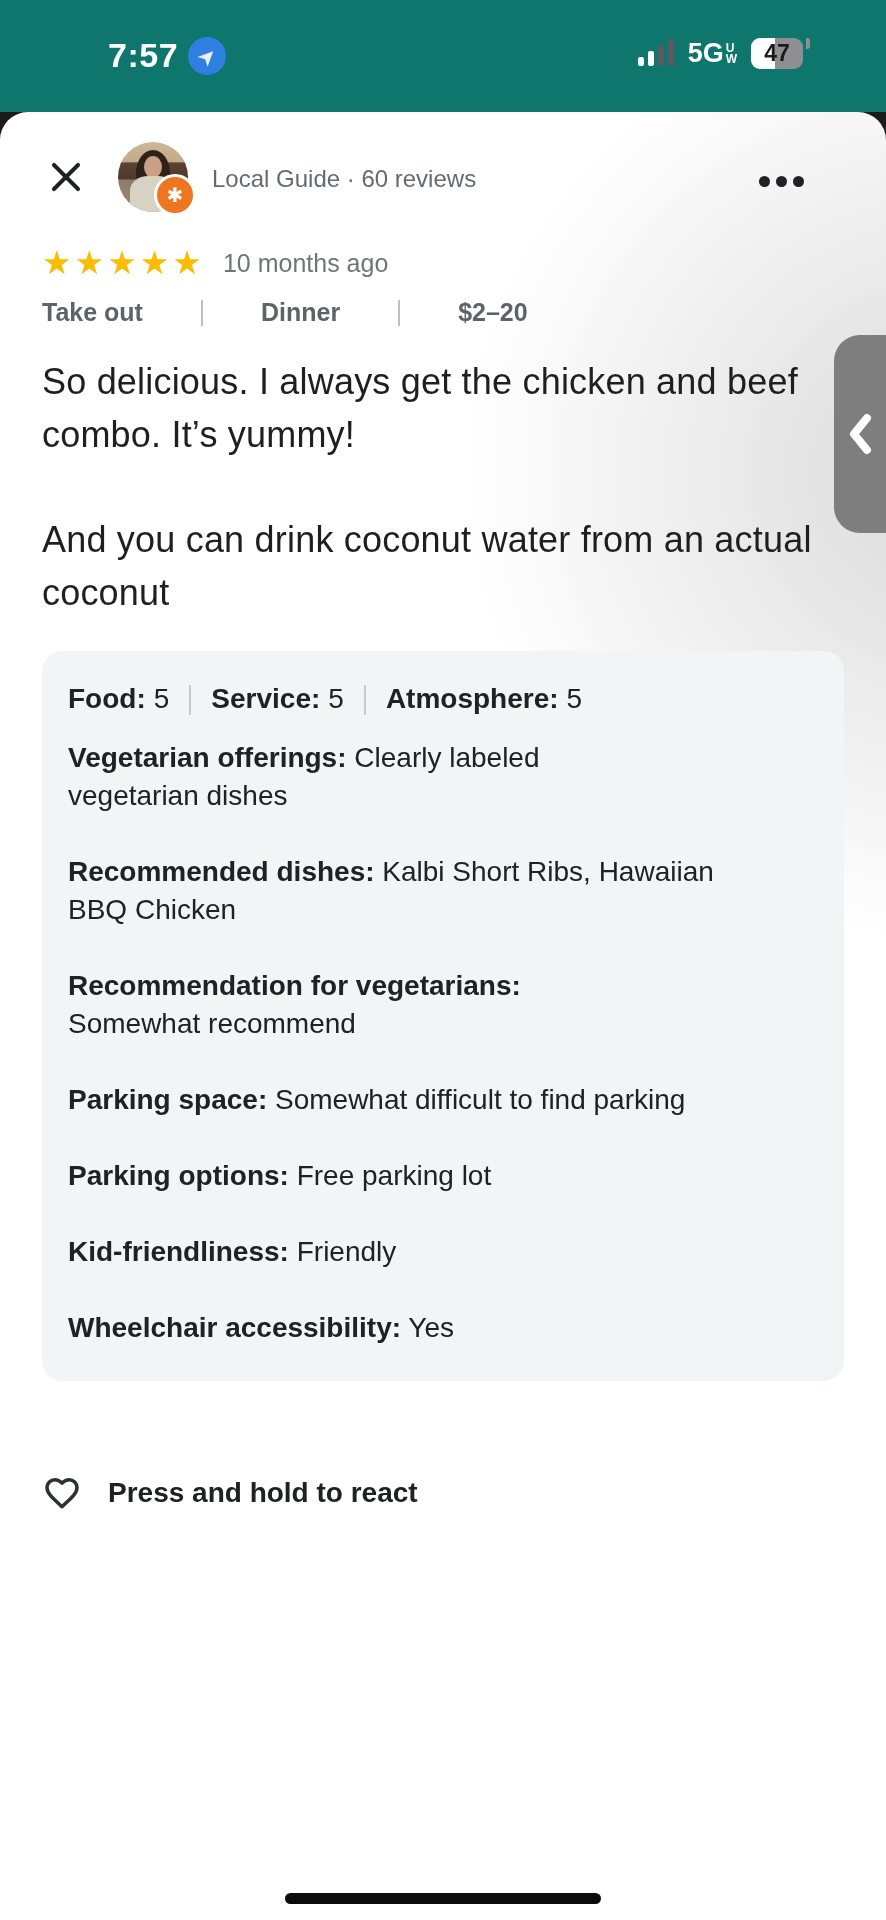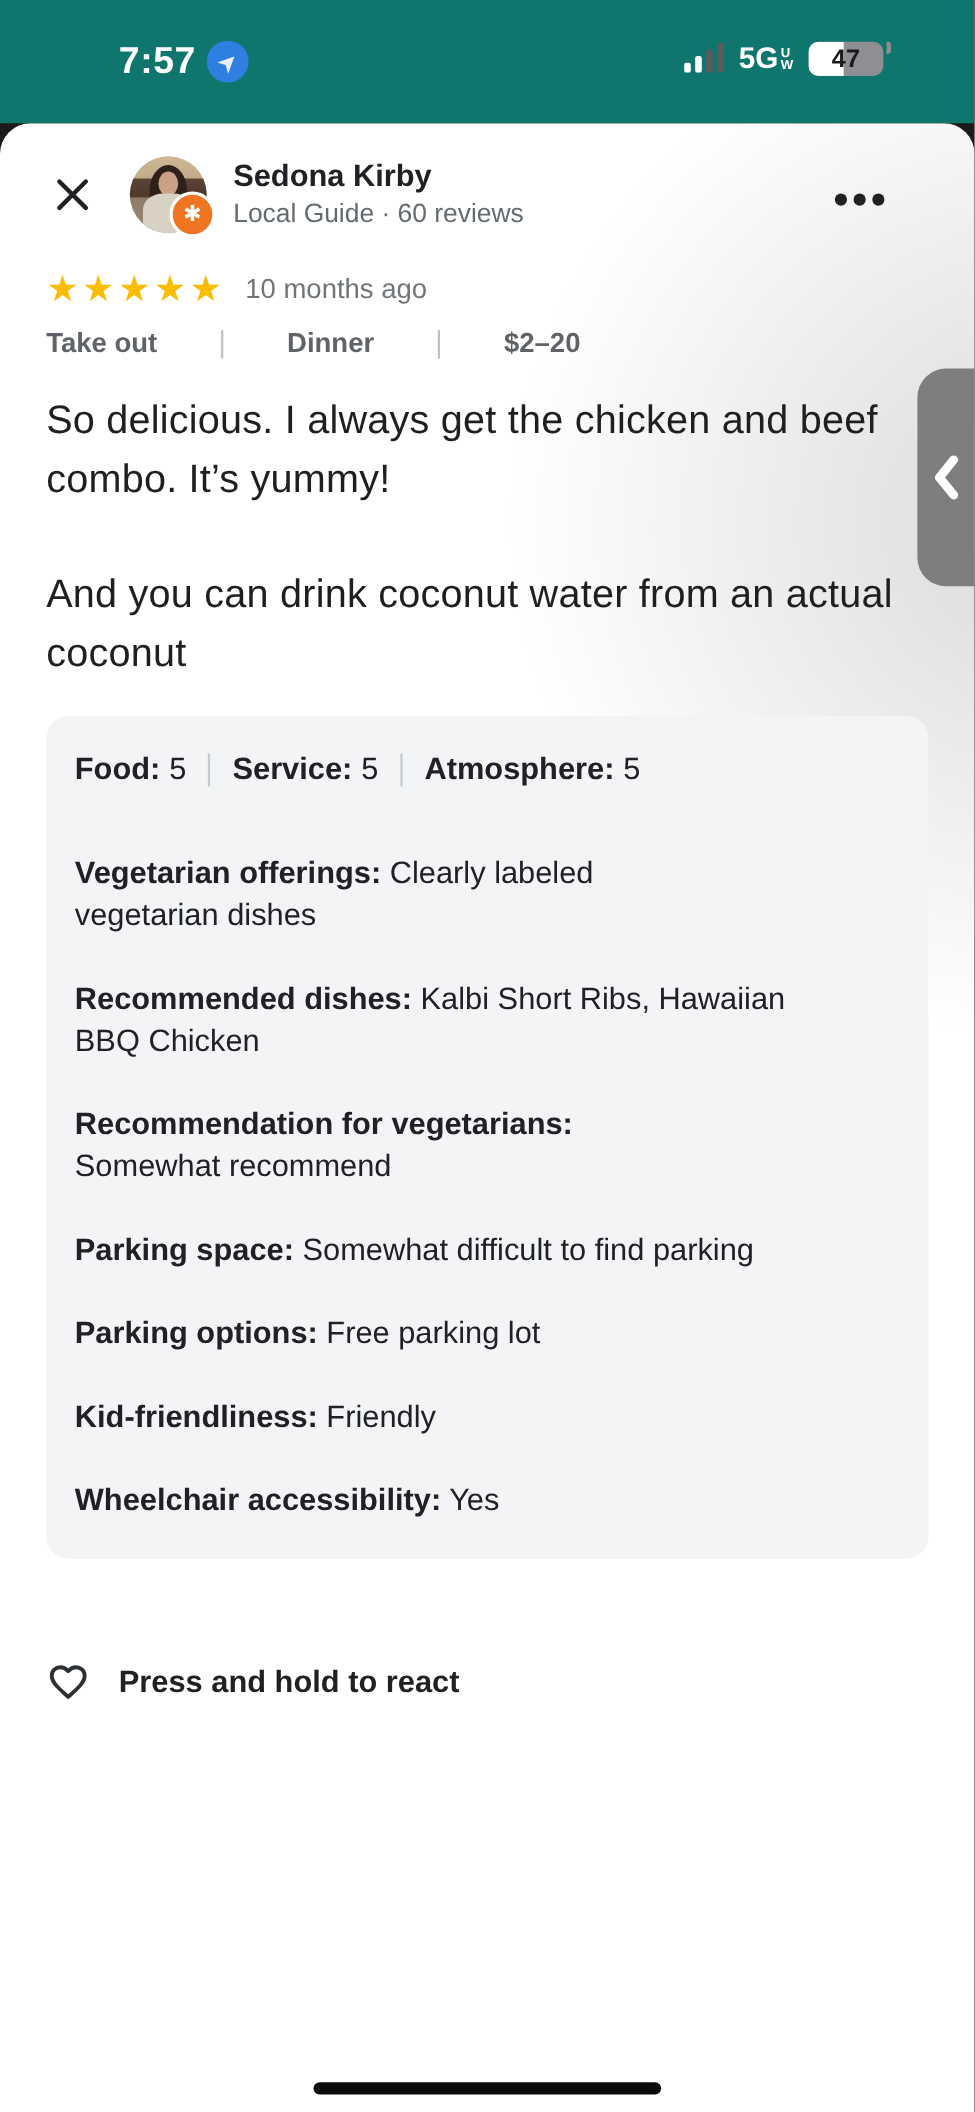--- a/index.html
+++ b/index.html
@@ -22,21 +22,21 @@
   .sig{display:flex;align-items:flex-end;gap:4px;height:28px;}
   .sig i{display:block;width:6px;border-radius:2px;background:#5b5b5f;}
   .sig i.on{background:#ffffff;}
   .sig i:nth-child(1){height:9px;}
   .sig i:nth-child(2){height:15px;}
   .sig i:nth-child(3){height:21px;}
   .sig i:nth-child(4){height:27px;}
   .net{display:flex;align-items:center;gap:2px;}
   .net-main{font-size:27px;font-weight:700;}
   .net-sub{display:flex;flex-direction:column;font-size:12px;font-weight:700;line-height:11px;margin-top:1px;}
-  .battery{position:relative;width:68px;height:31px;border-radius:9px;background:#8e8e93;overflow:hidden;}
+  .battery{position:relative;width:52px;height:31px;border-radius:9px;background:#8e8e93;overflow:hidden;}
   .battery .fill{position:absolute;left:0;top:0;bottom:0;width:47%;background:#ffffff;}
   .battery .pct{position:absolute;inset:0;display:flex;align-items:center;justify-content:center;
     font-size:23px;font-weight:700;color:#1c1a1b;letter-spacing:0;}
   .bat-cap{width:4px;height:11px;border-radius:0 3px 3px 0;background:#8e8e93;margin-left:-11px;}
   
   .card{
     position:absolute;top:112px;left:0;width:886px;height:1808px;
     border-radius:28px 28px 0 0;
     background:
       radial-gradient(90% 42% at 108% 20%, #d9d9d9 0%, rgba(255,255,255,0) 62%),
@@ -70,21 +70,21 @@
   .date{font-size:25px;color:#70757a;font-weight:500;margin-left:18px;}
   
   .tags-row{display:flex;align-items:center;margin-top:18px;color:#5f6368;font-weight:700;font-size:25px;gap:40px;}
   .tag-div{width:2px;height:26px;background:#bdc1c6;margin:0 18px;}
   
   .review-p{font-size:36px;line-height:53px;color:#1f1f1f;letter-spacing:.2px;max-width:810px;white-space:pre-wrap;}
   .review-p.first{margin-top:28px;}
   .review-p.second{margin-top:52px;}
   
   .detail-box{margin-top:32px;width:802px;box-sizing:border-box;background:#f2f4f5;border-radius:20px;padding:32px 26px 34px 26px;}
-  .scores{display:flex;align-items:flex-end;font-size:28px;color:#202124;margin-bottom:60px;}
+  .scores{display:flex;align-items:flex-end;font-size:28px;color:#202124;margin-bottom:24px;}
   .scores b{font-weight:700;}
   .scores .val{margin-left:8px;}
   .score-div{width:2px;height:30px;background:#c6cacd;margin:0 20px;}
   .ditem{font-size:28px;line-height:38px;color:#202124;margin-bottom:38px;white-space:pre-wrap;max-width:750px;}
   .ditem:last-child{margin-bottom:0;}
   .ditem b{font-weight:700;}
   
   .react-row{display:flex;align-items:center;margin-top:92px;}
   .heart{width:40px;height:40px;flex:0 0 40px;cursor:pointer;}
   .react-label{margin-left:26px;font-size:28px;font-weight:700;color:#202124;}
@@ -135,21 +135,20 @@
         <div class="avatar">
           <div class="hair"></div>
             <div class="face"></div>
             <div class="body"></div>
         </div>
         <div class="lg-badge">
             <span>✱</span>
           </div>
       </div>
       <div class="hdr-text">
-        <div class="hdr-name">Sedona Kirby</div>
         <div class="hdr-sub">Local Guide · 60 reviews</div>
       </div>
       <div class="more-dots">
           <i></i>
           <i></i>
           <i></i>
         </div>
     </div>
 
     <div class="stars-row">

